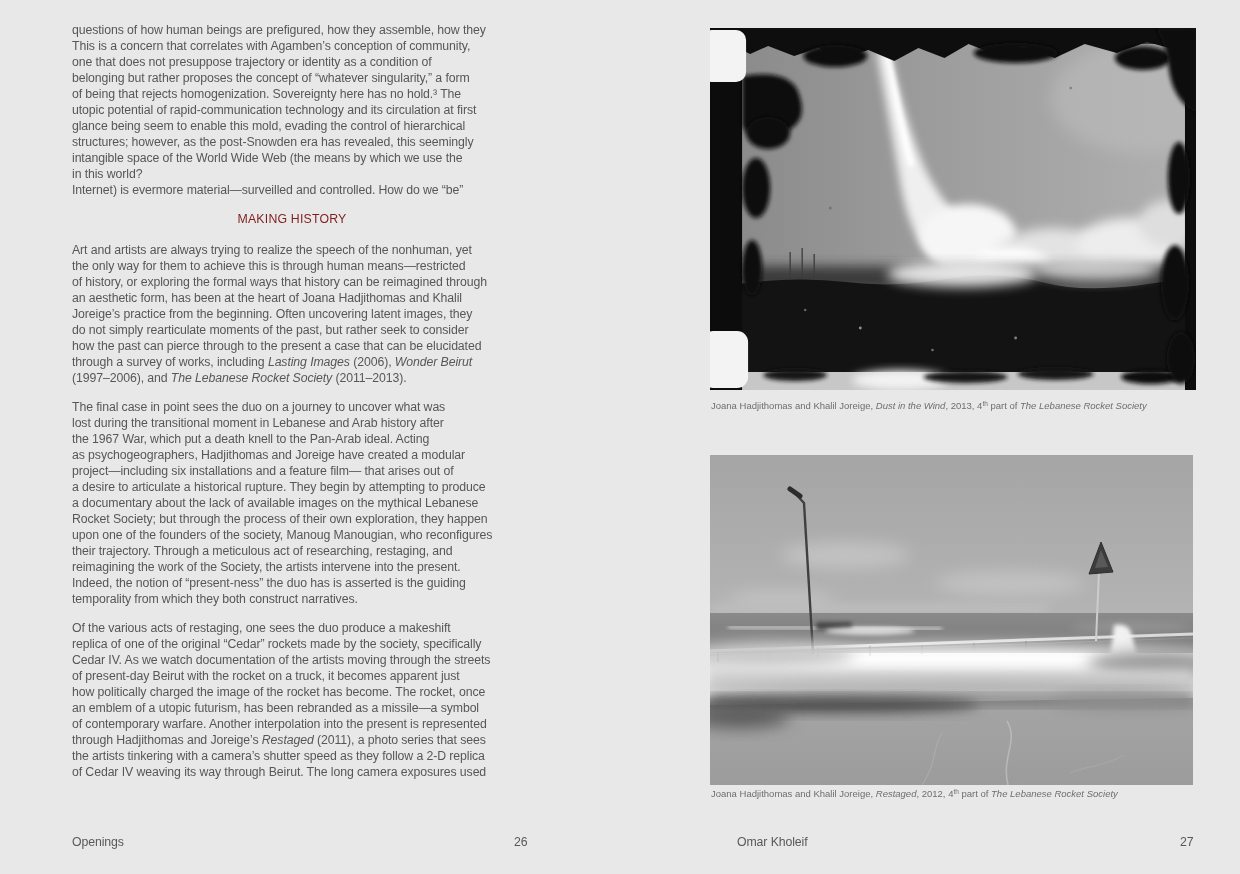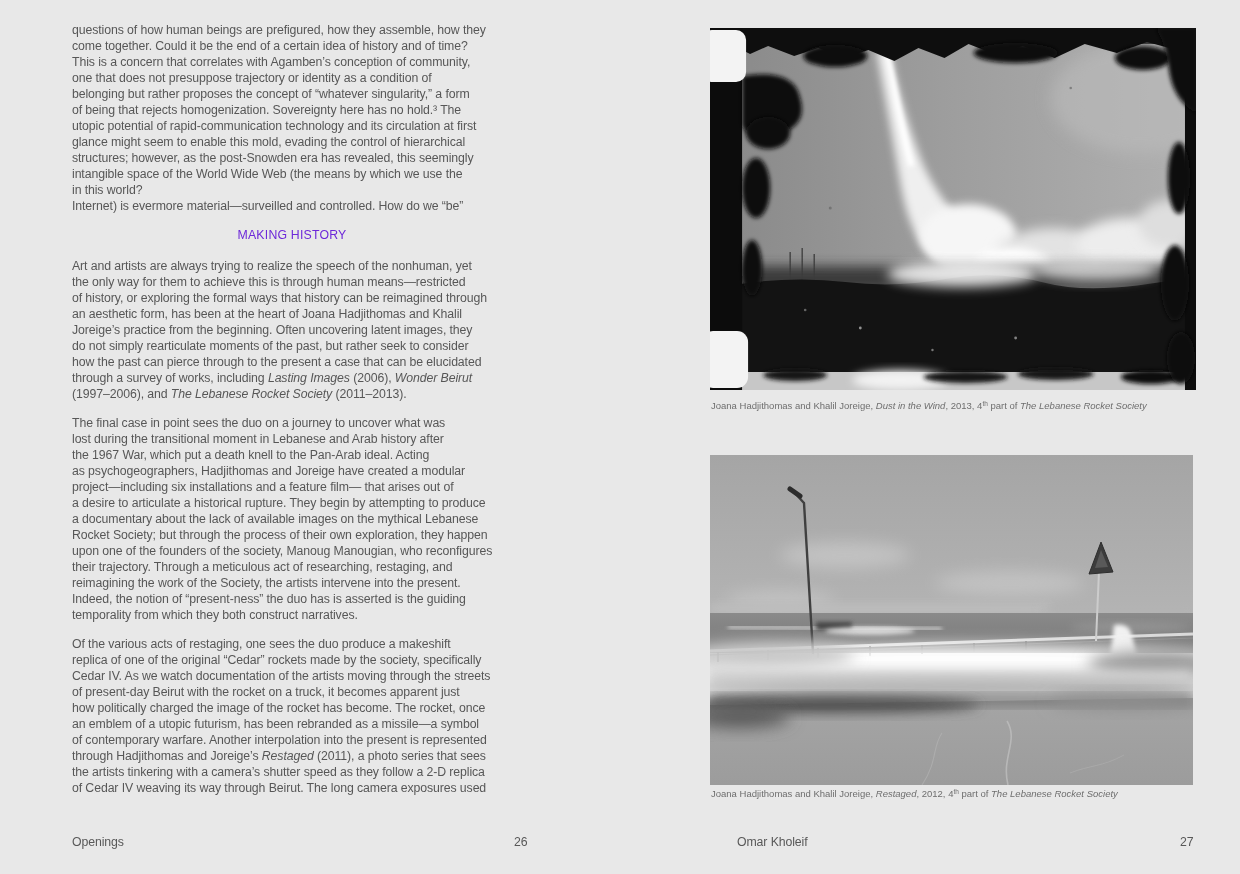--- a/index.html
+++ b/index.html
@@ -11,21 +11,21 @@
   
   .text-col{
     position:absolute;left:72px;top:22px;width:470px;
     color:#575757;font-size:12.3px;letter-spacing:-0.1px;
   }
   .para{margin:0 0 13px 0;}
   .tl{height:16px;line-height:16px;white-space:nowrap;}
   .tl i{font-style:italic;}
   .section-heading{
     width:440px;text-align:center;height:16px;line-height:16px;
-    margin:9px 0 15px 0;font-weight:400;font-size:12.3px;color:#6d28d9;
+    margin:9px 0 15px 0;font-weight:400;font-size:12.3px;color:#7f1d1d;
     letter-spacing:0.2px;
   }
   
   .fig{position:absolute;left:710px;}
   .fig svg{display:block;width:100%;height:100%;}
   .fig1{top:28px;width:486px;height:362px;}
   .fig2{top:455px;width:483px;height:330px;}
   .caption{
     position:absolute;left:711px;width:486px;
     font-size:9.5px;line-height:12px;color:#6e6e6e;white-space:nowrap;
@@ -43,27 +43,26 @@
   .foot-26{left:514px;}
   .foot-omar{left:737px;}
   .foot-27{left:1180px;}
 </style>
 </head>
 <body>
 
 <div class="text-col">
   <div class="para">
       <div class="tl"><span>questions of how human beings are prefigured, how they assemble, how they</span></div>
-      <div class="tl"><span>come together. Could it be the end of a certain idea of history and of time?</span></div>
       <div class="tl"><span>This is a concern that correlates with Agamben’s conception of community,</span></div>
       <div class="tl"><span>one that does not presuppose trajectory or identity as a condition of</span></div>
       <div class="tl"><span>belonging but rather proposes the concept of “whatever singularity,” a form</span></div>
       <div class="tl"><span>of being that rejects homogenization. Sovereignty here has no hold.³ The</span></div>
       <div class="tl"><span>utopic potential of rapid-communication technology and its circulation at first</span></div>
-      <div class="tl"><span>glance might seem to enable this mold, evading the control of hierarchical</span></div>
+      <div class="tl"><span>glance being seem to enable this mold, evading the control of hierarchical</span></div>
       <div class="tl"><span>structures; however, as the post-Snowden era has revealed, this seemingly</span></div>
       <div class="tl"><span>intangible space of the World Wide Web (the means by which we use the</span></div>
       <div class="tl"><span>in this world?</span></div>
       <div class="tl"><span>Internet) is evermore material—surveilled and controlled. How do we “be”</span></div>
     </div>
   <div class="section-heading">MAKING HISTORY</div>
   <div class="para">
       <div class="tl"><span>Art and artists are always trying to realize the speech of the nonhuman, yet</span></div>
       <div class="tl"><span>the only way for them to achieve this is through human means—restricted</span></div>
       <div class="tl"><span>of history, or exploring the formal ways that history can be reimagined through</span></div>

